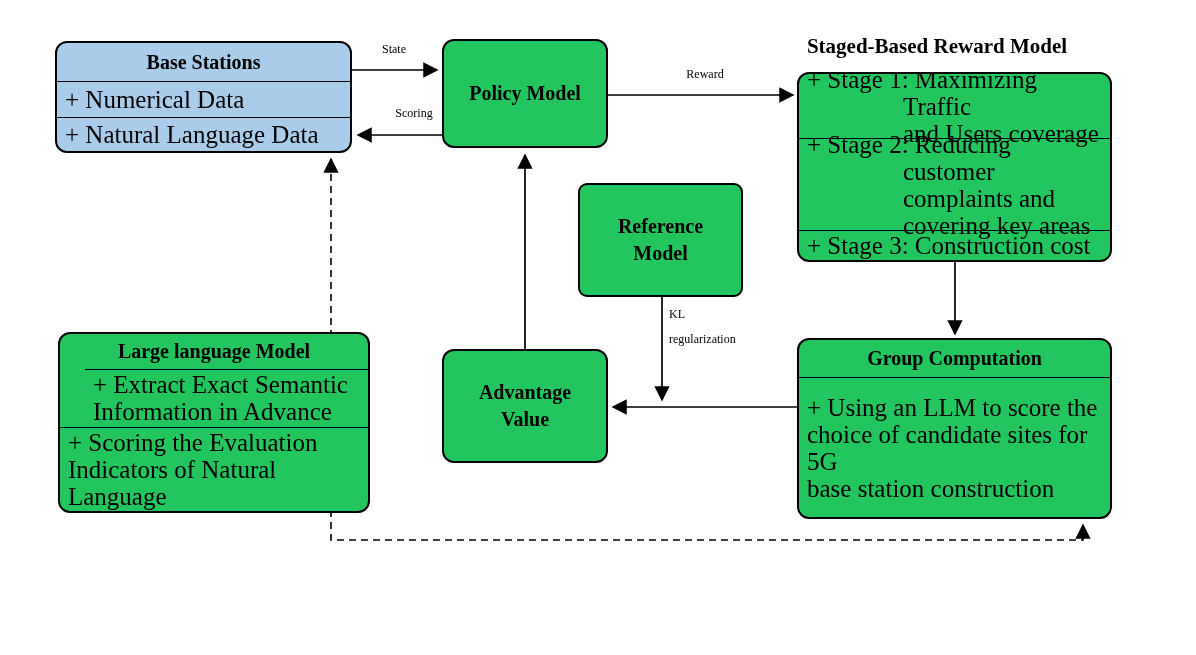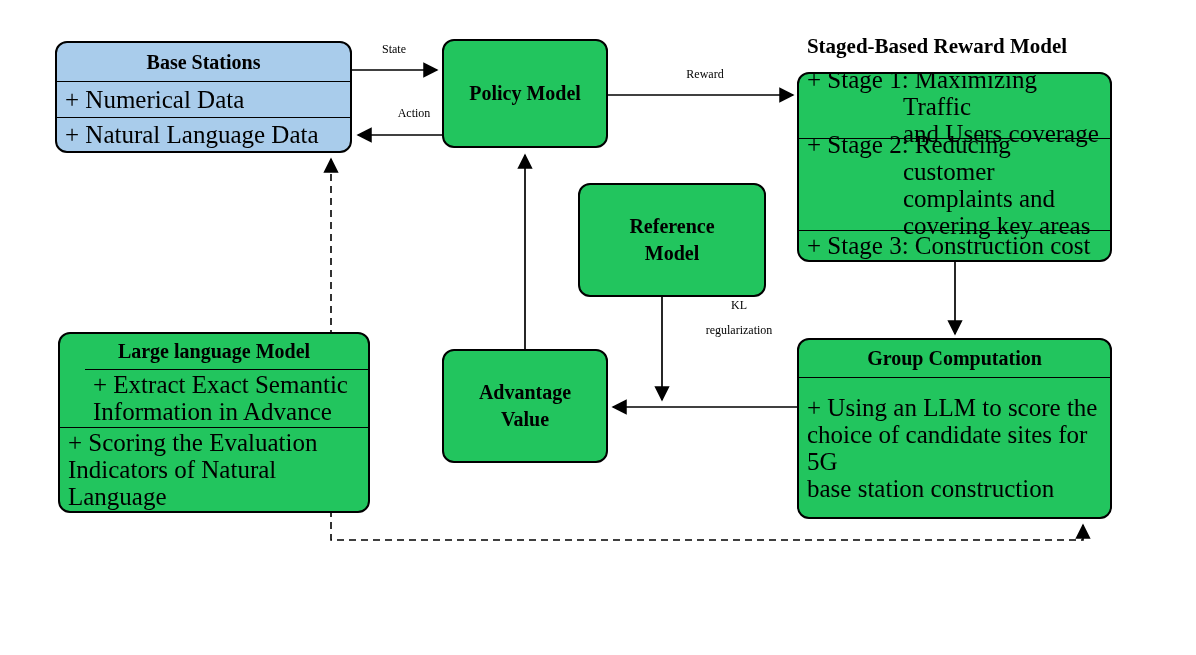--- a/index.html
+++ b/index.html
@@ -118,21 +118,21 @@
 
   <div class="box" style="left:797px; top:72px; width:315px; height:190px;">
     <div class="row first hang" style="height:64px;">+ Stage 1: Maximizing Traffic
 and Users coverage</div>
     <div class="row hang" style="height:92px;">+ Stage 2: Reducing customer
 complaints and
 covering key areas</div>
     <div class="row" style="flex:1;">+ Stage 3: Construction cost</div>
   </div>
 
-  <div class="box" style="left:578px; top:183px; width:188px; height:114px;">
+  <div class="box" style="left:578px; top:183px; width:165px; height:114px;border-radius:9px;">
     <div class="center-label">Reference
 Model</div>
   </div>
 
   <div class="box" style="left:442px; top:349px; width:166px; height:114px;">
     <div class="center-label">Advantage
 Value</div>
   </div>
 
   <div class="box" style="left:797px; top:338px; width:315px; height:181px;">
@@ -144,18 +144,18 @@
 
   <div class="box" style="left:58px; top:332px; width:312px; height:181px;">
     <div class="hdr" style="height:38px;">Large language Model</div>
     <div class="row" style="height:64px;margin-left:25px;">+ Extract Exact Semantic
 Information in Advance</div>
     <div class="row" style="flex:1;">+ Scoring the Evaluation
 Indicators of Natural Language</div>
   </div>
 
   <div class="elabel" style="left:363px; top:37px; width:62px; text-align:center;">State</div>
-  <div class="elabel" style="left:372px; top:101px; width:84px; text-align:center;">Action</div>
+  <div class="elabel" style="left:372px; top:101px; width:84px; text-align:center;">Scoring</div>
   <div class="elabel" style="left:663px; top:62px; width:84px; text-align:center;">Reward</div>
-  <div class="elabel" style="left:669px; top:293px; width:140px;text-align:center;">KL
+  <div class="elabel" style="left:669px; top:302px; width:140px;">KL
 regularization</div>
 
 </div>
 
 </body></html>

